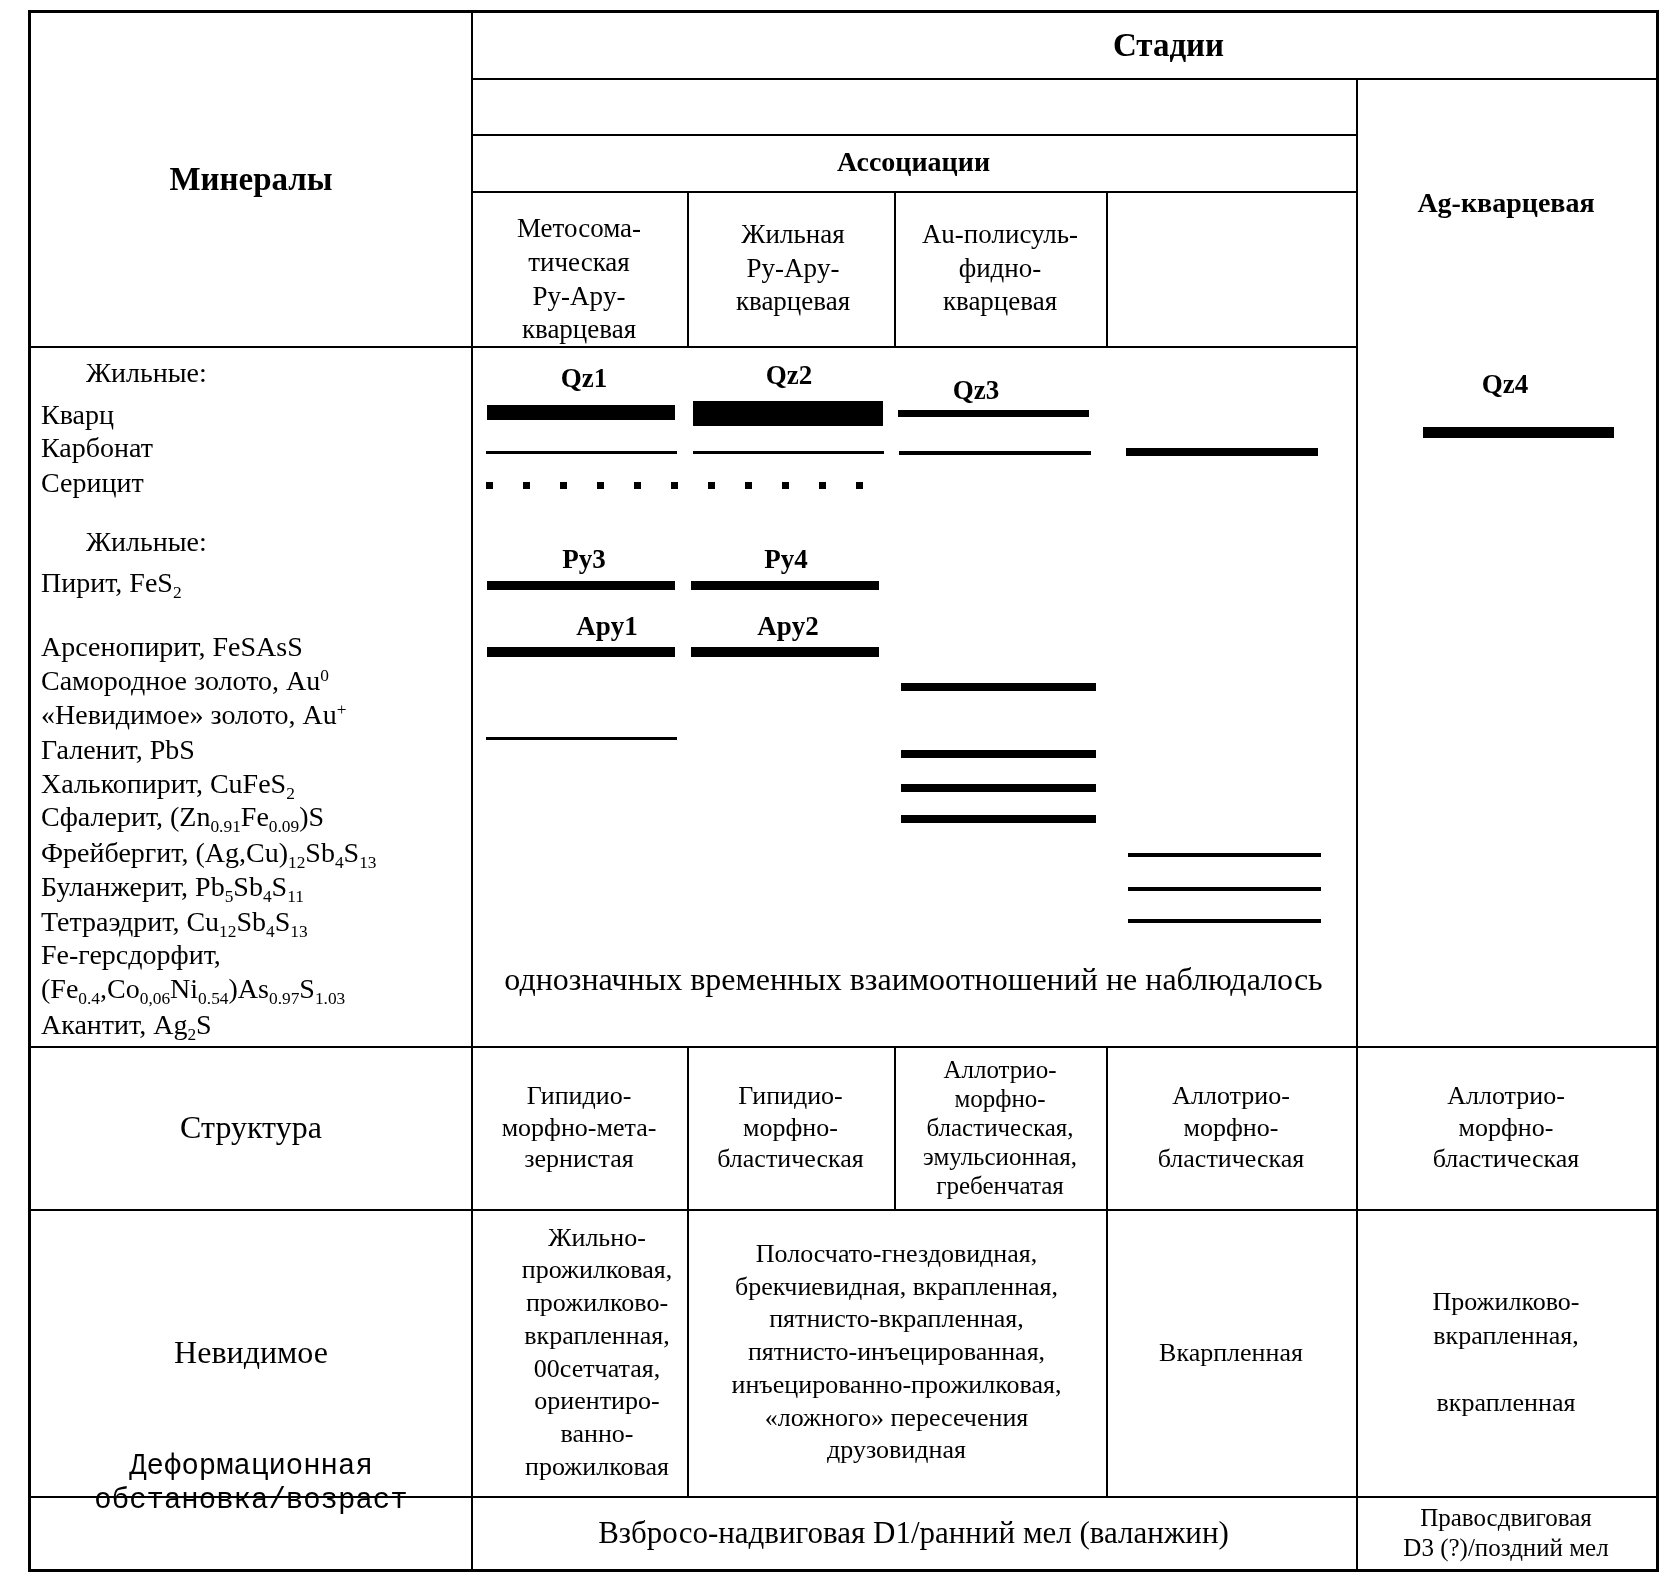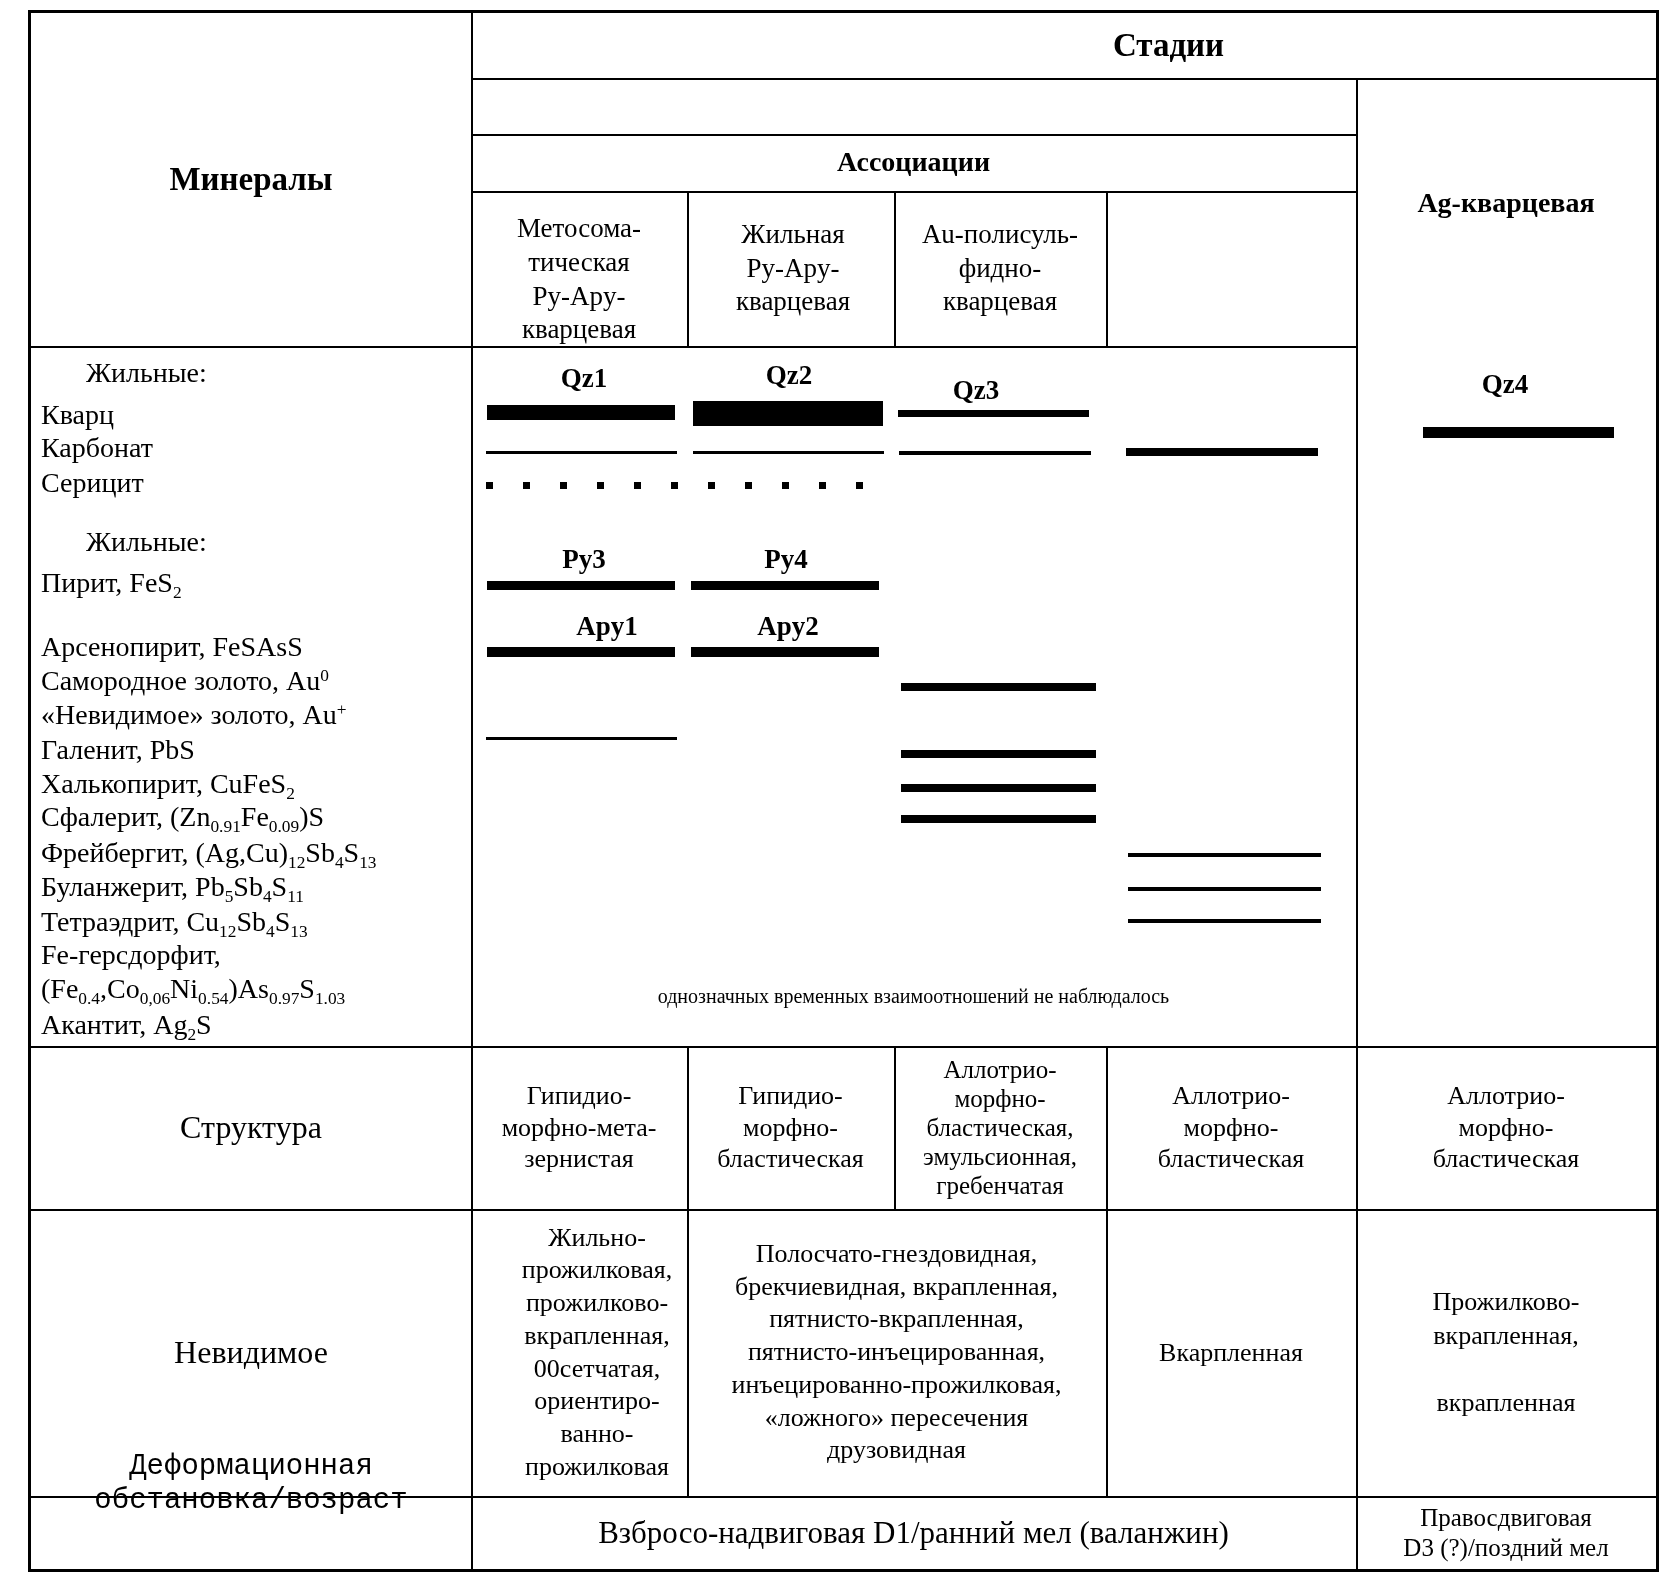--- a/index.html
+++ b/index.html
@@ -9,21 +9,21 @@
   .vl{width:2px;}
   .hl{height:2px;}
   .cell{position:absolute;display:flex;align-items:center;justify-content:center;text-align:center;white-space:pre-line;line-height:1.22;}
   .bold{font-weight:bold;}
   .bar{position:absolute;background:#000;}
   .dots{position:absolute;background:repeating-linear-gradient(to right,#000 0 7px,transparent 7px 37px);}
   .bar-label{position:absolute;font-weight:bold;font-size:27px;transform:translateX(-50%);white-space:nowrap;}
   .mineral-line{position:absolute;font-size:28px;white-space:nowrap;line-height:1;}
   .sub{font-size:0.62em;vertical-align:-0.35em;}
   .sup{font-size:0.62em;vertical-align:0.5em;}
-  .note{position:absolute;font-size:20px;text-align:center;margin-top:24px;}
+  .note{position:absolute;font-size:32px;text-align:center;}
 </style>
 </head>
 <body>
 
 <div class="table">
 
   <div class="vl" style="left:440px;top:0;height:1556px;"></div>
   <div class="vl" style="left:656px;top:178px;height:155px;"></div>
   <div class="vl" style="left:656px;top:1033px;height:450px;"></div>
   <div class="vl" style="left:863px;top:178px;height:155px;"></div>

